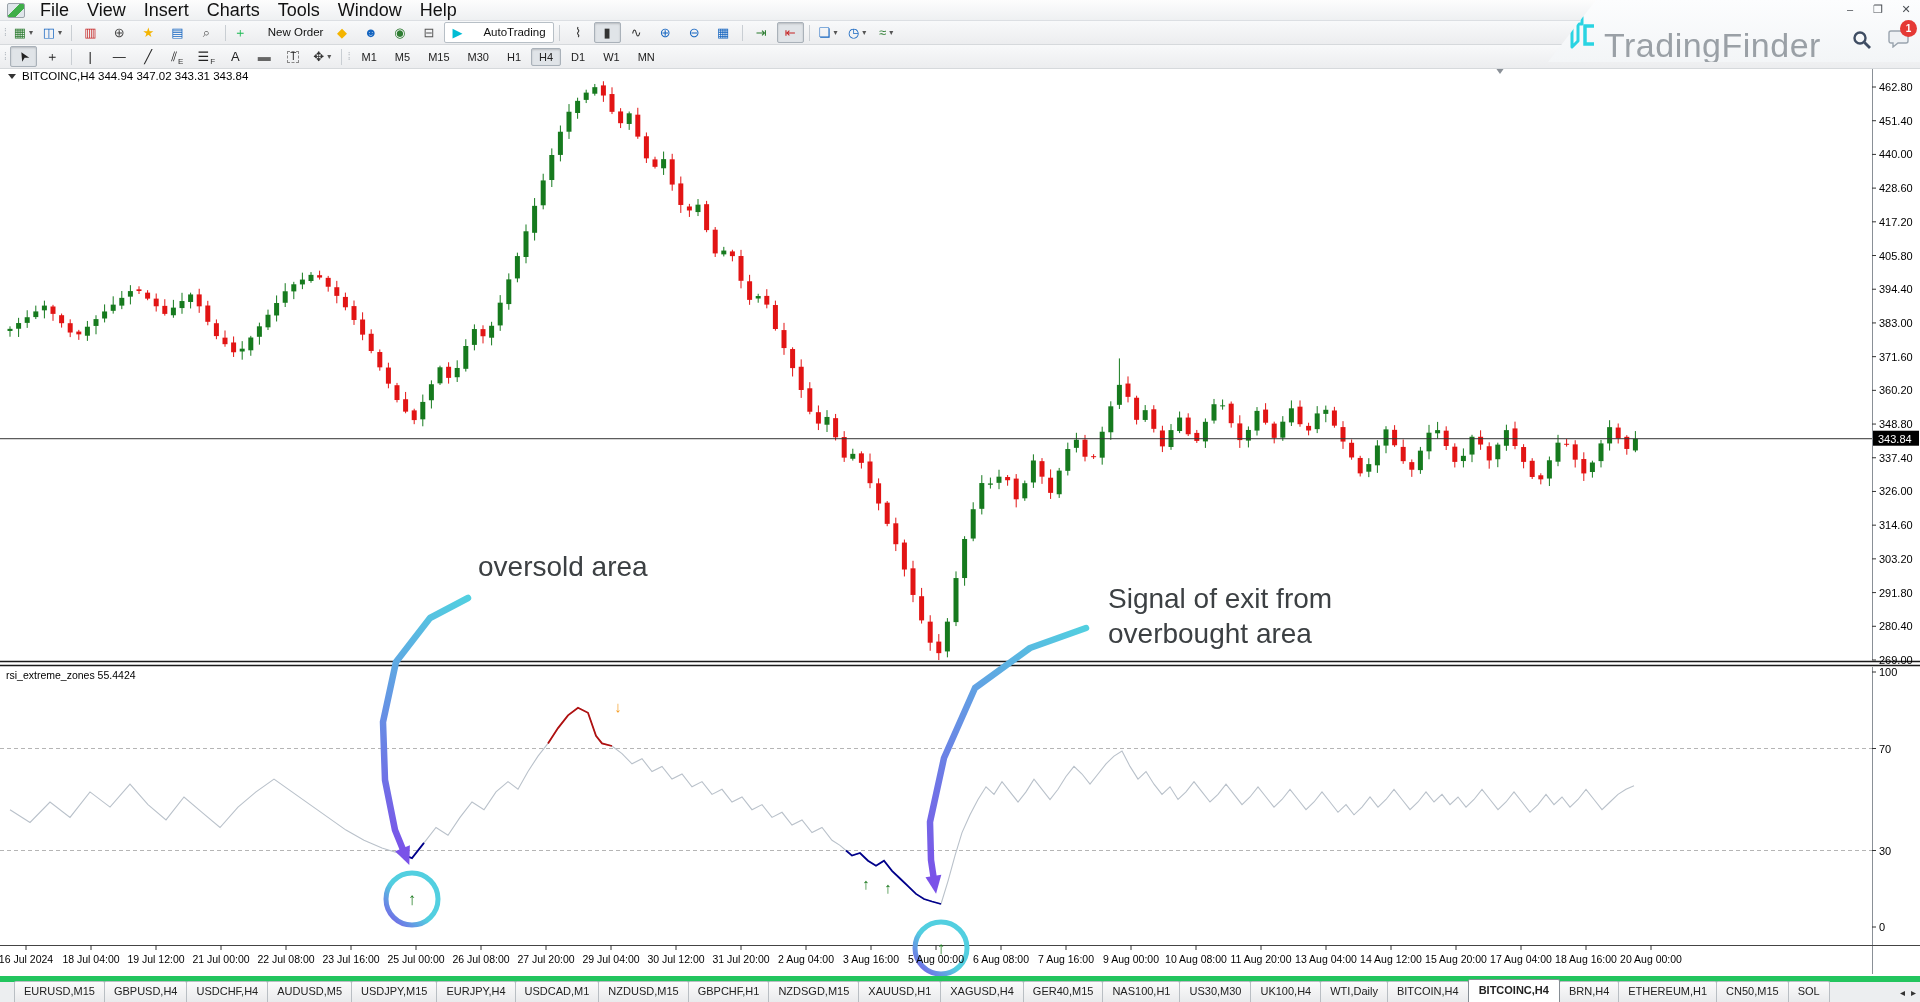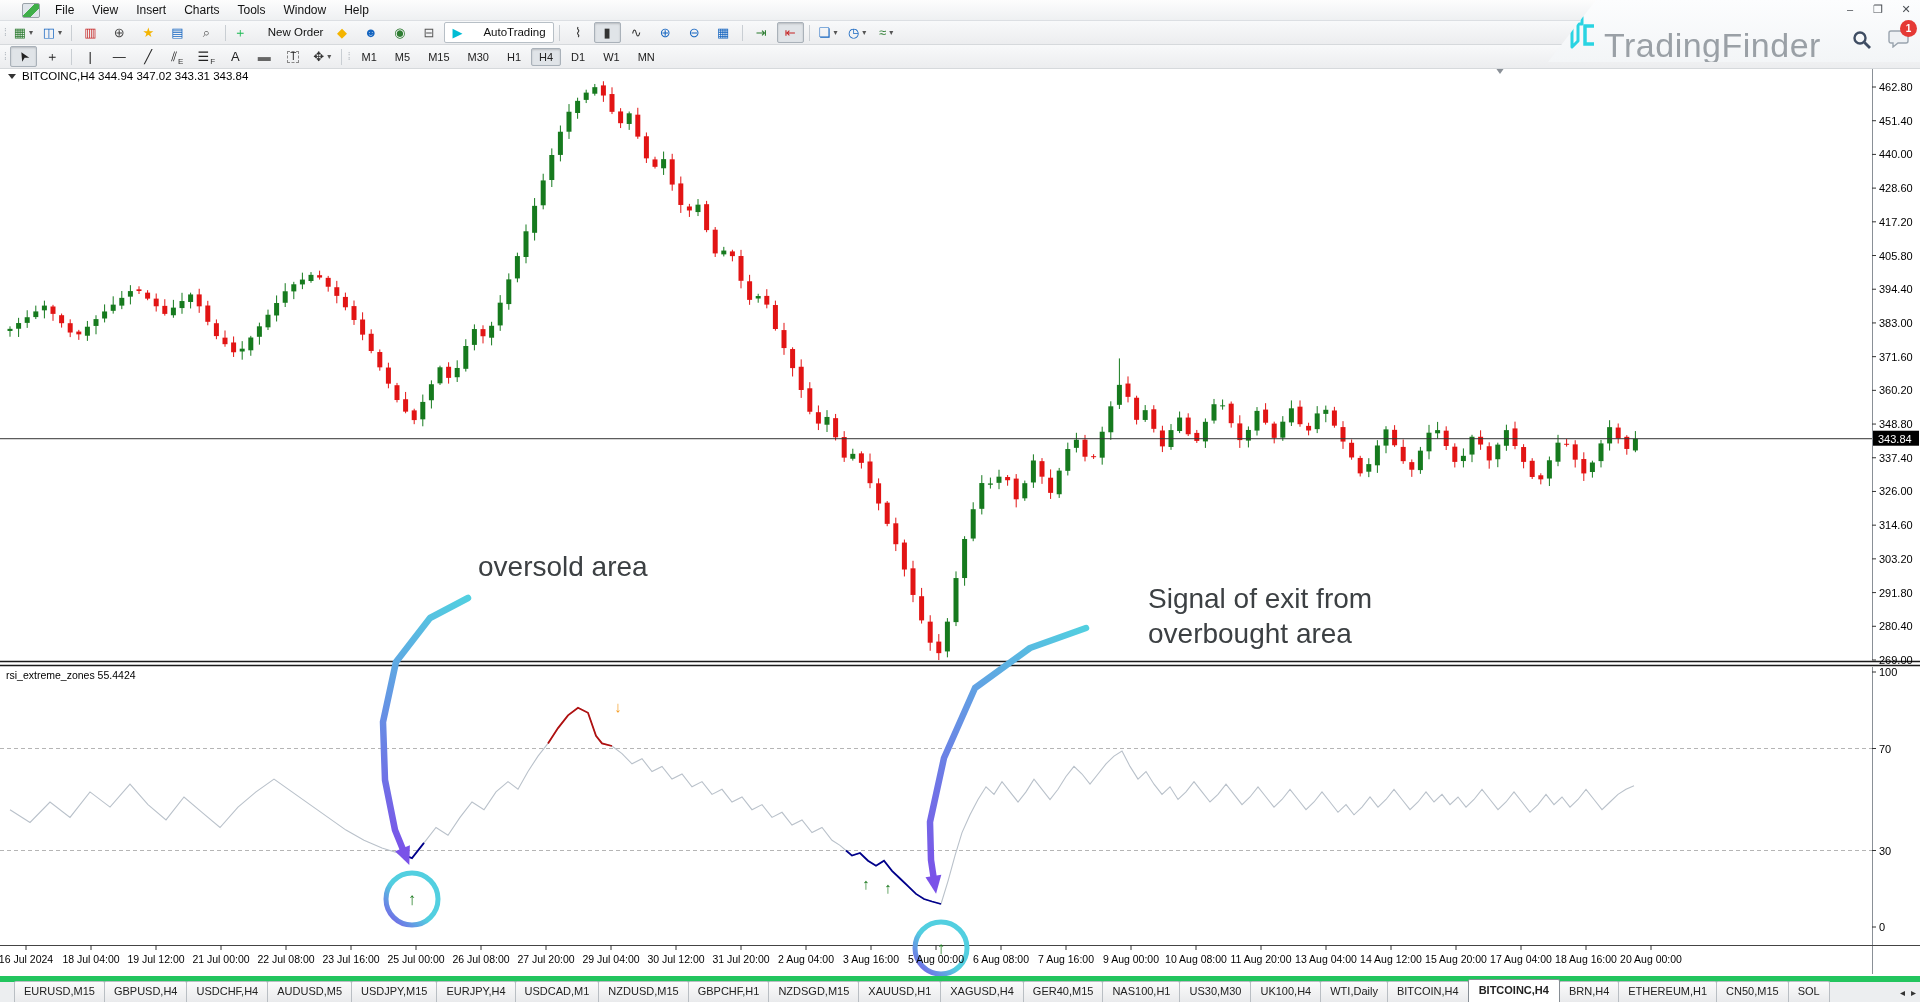--- a/index.html
+++ b/index.html
@@ -1,20 +1,20 @@
 <!DOCTYPE html>
 <html><head>
 <meta charset="utf-8">
 <style>
   html,body{margin:0;padding:0}
   body{width:1920px;height:1002px;overflow:hidden;position:relative;background:#eceef0;
        font-family:"Liberation Sans",sans-serif;-webkit-font-smoothing:antialiased}
   
-  .menubar{height:20px;display:flex;align-items:center;padding-left:20px;
-    background:linear-gradient(#fdfdfd,#eef0f2);border-bottom:1px solid #dcdfe3;font-size:12px;color:#111}
+  .menubar{height:20px;display:flex;align-items:center;padding-left:5px;
+    background:linear-gradient(#fdfdfd,#eef0f2);border-bottom:1px solid #dcdfe3;font-size:18px;color:#111}
   .app-icon{width:16px;height:13px;margin:0 6px 0 2px;border:1px solid #9aa2a9;border-radius:2px;
     background:linear-gradient(135deg,#dfe5ea 40%,#3fae49 40%,#3fae49 70%,#dfe5ea 70%)}
   .menu-item{padding:2px 9px;border-radius:2px}
   
   .toolbar{display:flex;align-items:center;height:23px;background:linear-gradient(#f8f9fa,#ecedef);
     border-bottom:1px solid #d6d9dc;padding-left:2px;font-size:13px;position:relative;z-index:3}
   .grip{color:#b4bac0;font-size:10px;letter-spacing:-2px;margin:0 4px 0 2px;user-select:none}
   .tbtn{height:19px;min-width:21px;display:inline-flex;align-items:center;justify-content:center;
     margin:0 1px;border:1px solid transparent;border-radius:2px;padding:0 2px;line-height:1}
   .tbtn.pressed{background:#e0e4e8;border-color:#a9b1b9;box-shadow:inset 0 1px 2px rgba(0,0,0,.18)}
@@ -727,21 +727,21 @@
       <line x1="1586" y1="883" x2="1586" y2="888" stroke="#333"></line>
       <text x="1586" y="901" font-size="10.5" fill="#000" text-anchor="middle" font-family="Liberation Sans">18 Aug 16:00</text>
       <line x1="1651" y1="883" x2="1651" y2="888" stroke="#333"></line>
       <text x="1651" y="901" font-size="10.5" fill="#000" text-anchor="middle" font-family="Liberation Sans">20 Aug 00:00</text>
     </svg>
 </div>
 
 <div class="annot" id="annot0" style="left: 478px; top: 549px;">
     <div>oversold area</div>
 </div>
-<div class="annot" id="annot1" style="left: 1148px; top: 581px;">
+<div class="annot" id="annot1" style="left: 1108px; top: 581px;">
   <div>Signal of exit from</div>
     <div>overbought area</div>
 </div>
 
 <div id="banner">
   <div class="winbtns">
     <span>–</span>
     <span>❐</span>
     <span>✕</span>
   </div>

